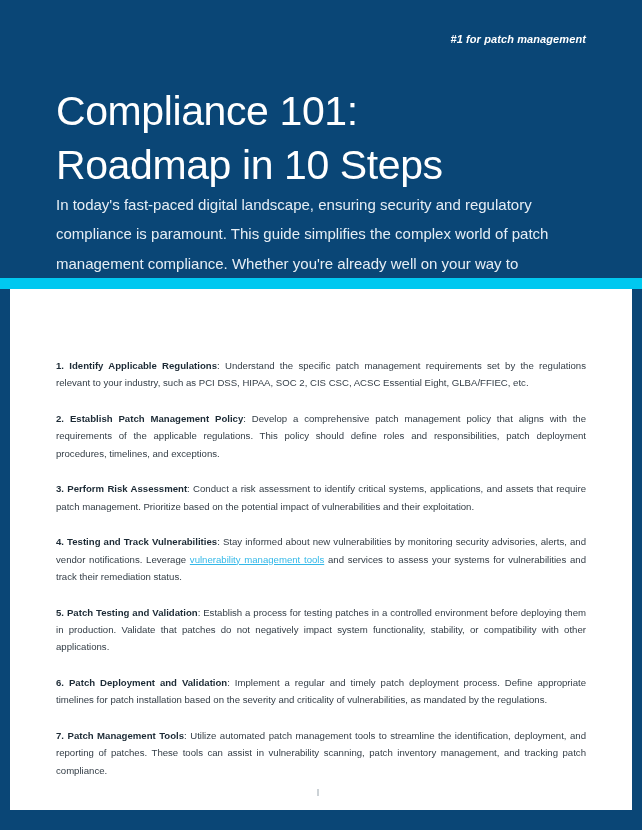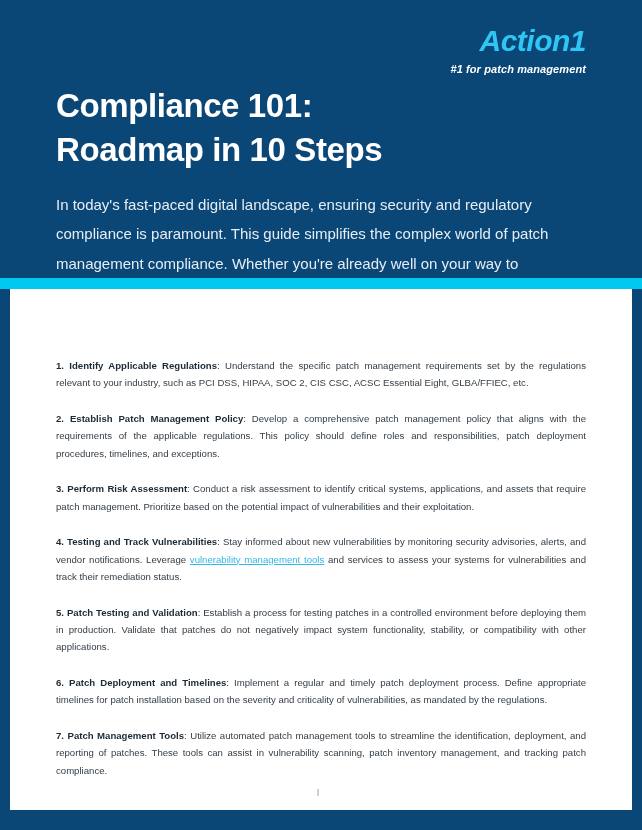--- a/index.html
+++ b/index.html
@@ -71,22 +71,22 @@
     color: #ffffff;
     letter-spacing: 0.1px;
   }
 
   .doc-title {
     position: absolute;
     top: 84px;
     left: 56px;
     right: 56px;
     color: #ffffff;
-    font-size: 33px;
-    font-weight: bold;
+    font-size: 41px;
+    font-weight: normal;
     line-height: 1.32;
     letter-spacing: -0.4px;
   }
   .doc-title .line { display: block; }
 
   .intro {
     position: absolute;
     top: 190px;
     left: 56px;
     width: 510px;
@@ -173,21 +173,20 @@
 
 <div class="page">
 
   <div class="frame-left"></div>
   <div class="frame-right"></div>
   <div class="frame-bottom"></div>
 
   <div class="header">
 
     <div class="logo-block">
-      <span class="logo-word">Action1</span>
       <span class="logo-tagline">#1 for patch management</span>
     </div>
 
     <h1 class="doc-title">
       <span class="line">Compliance 101:</span>
       <span class="line">Roadmap in 10 Steps</span>
     </h1>
 
     <p class="intro">In today's fast-paced digital landscape, ensuring security and regulatory compliance is paramount. This guide simplifies the complex world of patch management compliance. Whether you're already well on your way to compliance or are just beginning the journey, this guide provides a clear and concise breakdown of the essential steps. It serves as a valuable resource to help you identify your starting point and navigate the path forward.</p>
   </div>
@@ -215,21 +214,21 @@
       <span class="step-head">Testing and Track Vulnerabilities</span><span>: Stay informed about new vulnerabilities by monitoring security advisories, alerts, and vendor notifications. Leverage </span><a class="step-link" href="#">vulnerability management tools</a><span> and services to assess your systems for vulnerabilities and track their remediation status.</span>
     </p>
 
     <p class="step">
       <span class="step-num">5.</span>
       <span class="step-head">Patch Testing and Validation</span><span>: Establish a process for testing patches in a controlled environment before deploying them in production. Validate that patches do not negatively impact system functionality, stability, or compatibility with other applications.</span>
     </p>
 
     <p class="step">
       <span class="step-num">6.</span>
-      <span class="step-head">Patch Deployment and Timelines</span><span>: Implement a regular and timely patch deployment process. Define appropriate timelines for patch installation based on the severity and criticality of vulnerabilities, as mandated by the regulations.</span>
+      <span class="step-head">Patch Deployment and Validation</span><span>: Implement a regular and timely patch deployment process. Define appropriate timelines for patch installation based on the severity and criticality of vulnerabilities, as mandated by the regulations.</span>
     </p>
 
     <p class="step">
       <span class="step-num">7.</span>
       <span class="step-head">Patch Management Tools</span><span>: Utilize automated patch management tools to streamline the identification, deployment, and reporting of patches. These tools can assist in vulnerability scanning, patch inventory management, and tracking patch compliance.</span>
     </p>
   </div>
 
   <div class="footer">
     <span class="footer-mark"></span>

